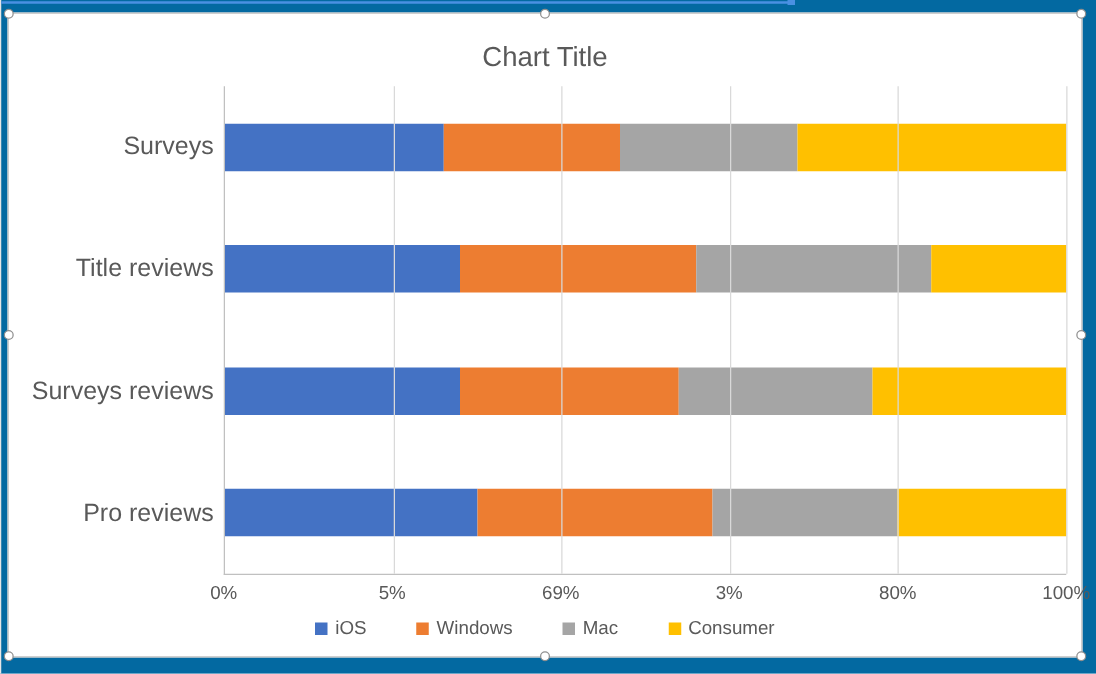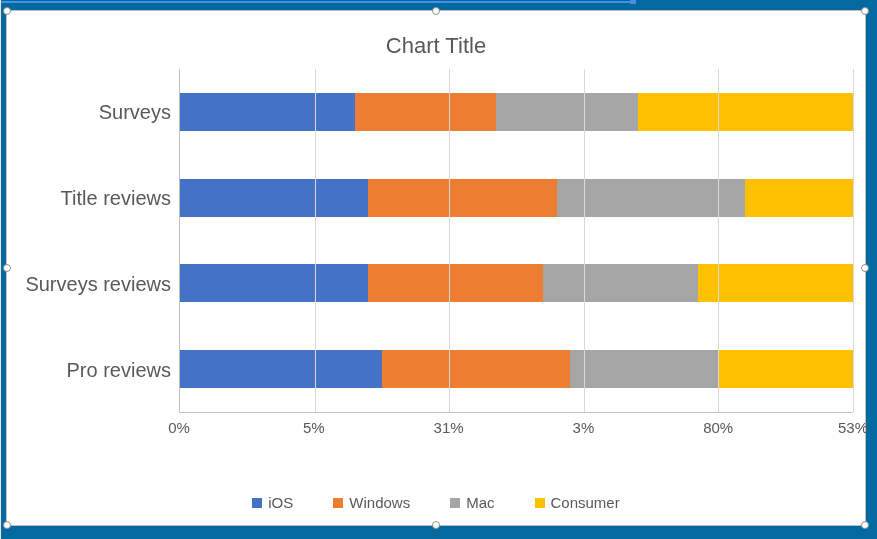--- a/index.html
+++ b/index.html
@@ -146,21 +146,20 @@
     font-size: 15px;
     color: #595959;
     transform: translateX(-50%);
   }
   .legend {
     display: flex;
     justify-content: center;
     align-items: center;
     gap: 40px;
     padding: 8px 0 10px 0;
-    margin-top: 47px;
   }
   .legend-item {
     display: flex;
     align-items: center;
     gap: 6px;
     font-size: 15px;
     color: #595959;
   }
   .swatch {
     width: 10px;
@@ -231,24 +230,24 @@
             <div class="gridline" style="left: 80%;"></div>
             <div class="gridline" style="left: 100%;"></div>
           </div>
       </div>
 
       <div class="x-axis-row">
         <div class="x-spacer"></div>
         <div class="x-ticks" id="x-ticks">
             <div class="x-tick" style="left: 0%;">0%</div>
             <div class="x-tick" style="left: 20%;">5%</div>
-            <div class="x-tick" style="left: 40%;">31%</div>
+            <div class="x-tick" style="left: 40%;">69%</div>
             <div class="x-tick" style="left: 60%;">3%</div>
             <div class="x-tick" style="left: 80%; text-align: center;">80%</div>
-            <div class="x-tick" style="left: 100%;">53%</div>
+            <div class="x-tick" style="left: 100%;">100%</div>
           </div>
       </div>
 
       <div class="legend" id="legend">
           <div class="legend-item">
             <span class="swatch" style="background: rgb(68, 114, 196);"></span>
             <span>iOS</span>
           </div>
           <div class="legend-item">
             <span class="swatch" style="background: rgb(237, 125, 49);"></span>

